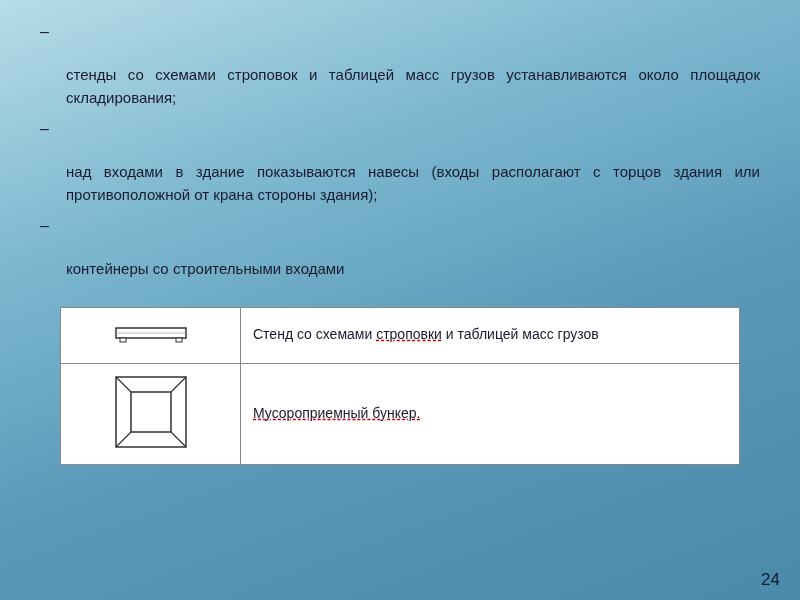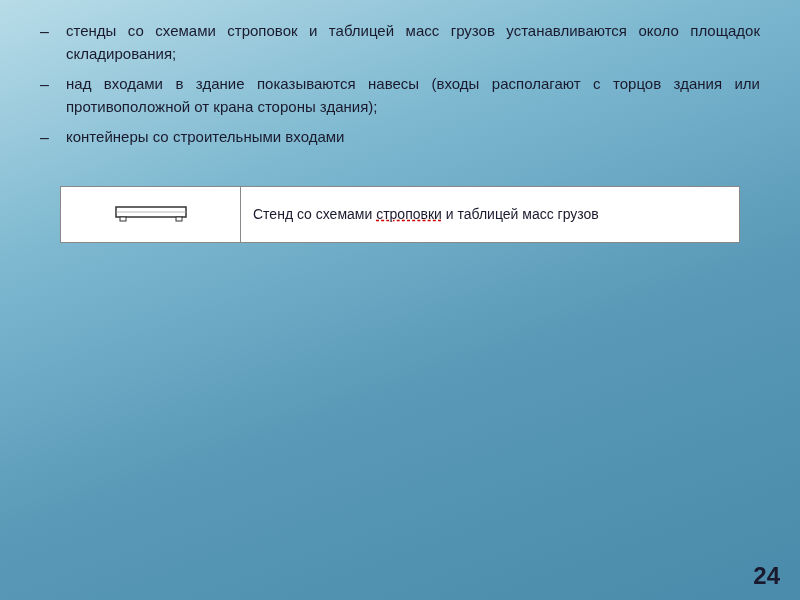--- a/index.html
+++ b/index.html
@@ -40,28 +40,29 @@
       flex: 0 0 20px;
       margin-right: 6px;
       font-size: 16px;
       line-height: 1.5;
       color: #1a1a2e;
     }
 
     .bullet-text {
       flex: 1;
       text-align: justify;
+      margin-top: 44px;
     }
 
     .table-section {
       flex: 1;
       display: flex;
       justify-content: center;
       align-items: flex-start;
-      margin-top: 10px;
+      margin-top: 0;
     }
 
     .legend-table {
       background: white;
       border: 1.5px solid #888;
       border-collapse: collapse;
       width: 680px;
     }
 
     .legend-table td {
@@ -91,23 +92,23 @@
     .underline-text2 {
       text-decoration: underline;
       text-decoration-style: dashed;
       text-decoration-color: #cc0000;
     }
 
     .page-number {
       position: absolute;
       bottom: 10px;
       right: 20px;
-      font-size: 24px;
+      font-size: 17px;
       color: #1a1a2e;
-      font-weight: bold;
+      font-weight: normal;
     }
   </style>
 </head>
 <body>
 
 <div class="slide-container">
 
   <div class="text-section">
 
     <div class="bullet-item">
@@ -144,19 +145,38 @@
 
               <line x1="10" y1="17" x2="80" y2="17" stroke="#aaa" stroke-width="0.8"></line>
             </svg>
           </td>
           <td class="label-cell">
             Стенд со схемами <span class="underline-text">строповки</span> и таблицей масс грузов
           </td>
         </tr>
 
 
+        <tr>
+          <td class="icon-cell">
+            
+            <svg width="80" height="80" viewBox="0 0 80 80">
+
+              <rect x="5" y="5" width="70" height="70" fill="white" stroke="#333" stroke-width="1.5"></rect>
+
+              <rect x="20" y="20" width="40" height="40" fill="white" stroke="#333" stroke-width="1.5"></rect>
+
+              <line x1="5" y1="5" x2="20" y2="20" stroke="#333" stroke-width="1.2"></line>
+              <line x1="75" y1="5" x2="60" y2="20" stroke="#333" stroke-width="1.2"></line>
+              <line x1="75" y1="75" x2="60" y2="60" stroke="#333" stroke-width="1.2"></line>
+              <line x1="5" y1="75" x2="20" y2="60" stroke="#333" stroke-width="1.2"></line>
+            </svg>
+          </td>
+          <td class="label-cell">
+            <span class="underline-text2">Мусороприемный бункер.</span>
+          </td>
+        </tr>
       </tbody>
     </table>
   </div>
 
 </div>
 
 <div class="page-number">24</div>
 
 </body></html>

